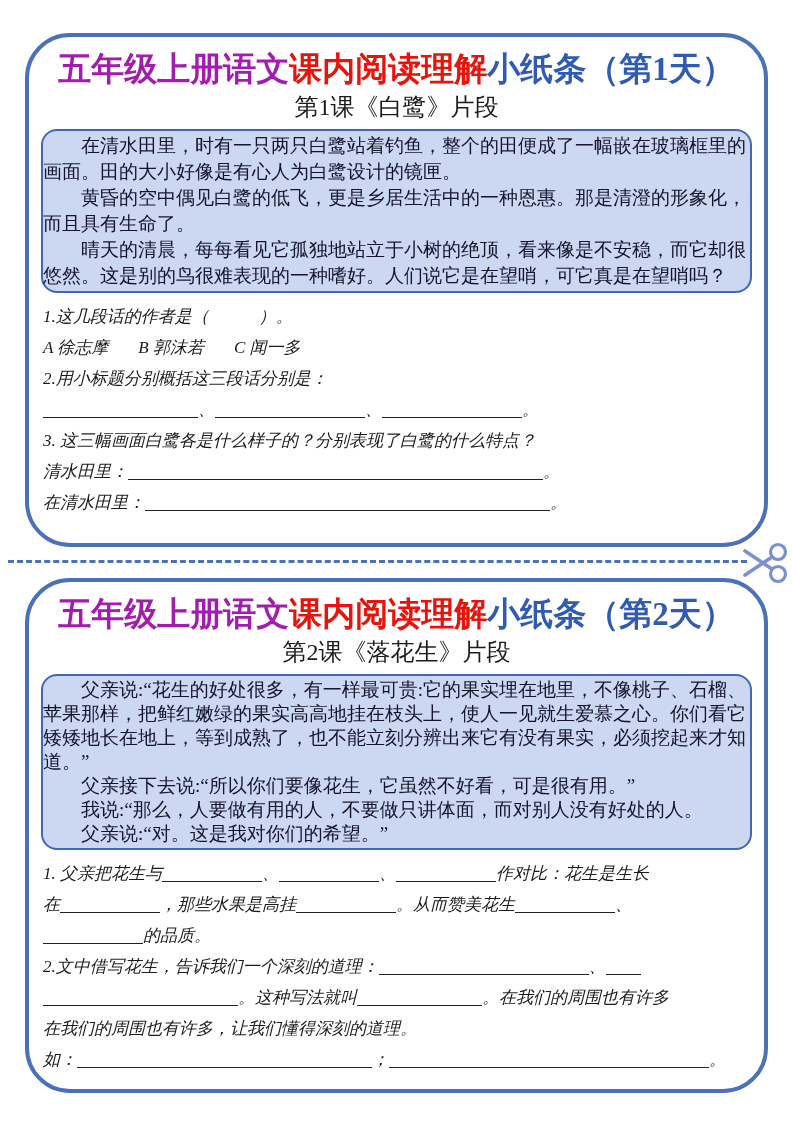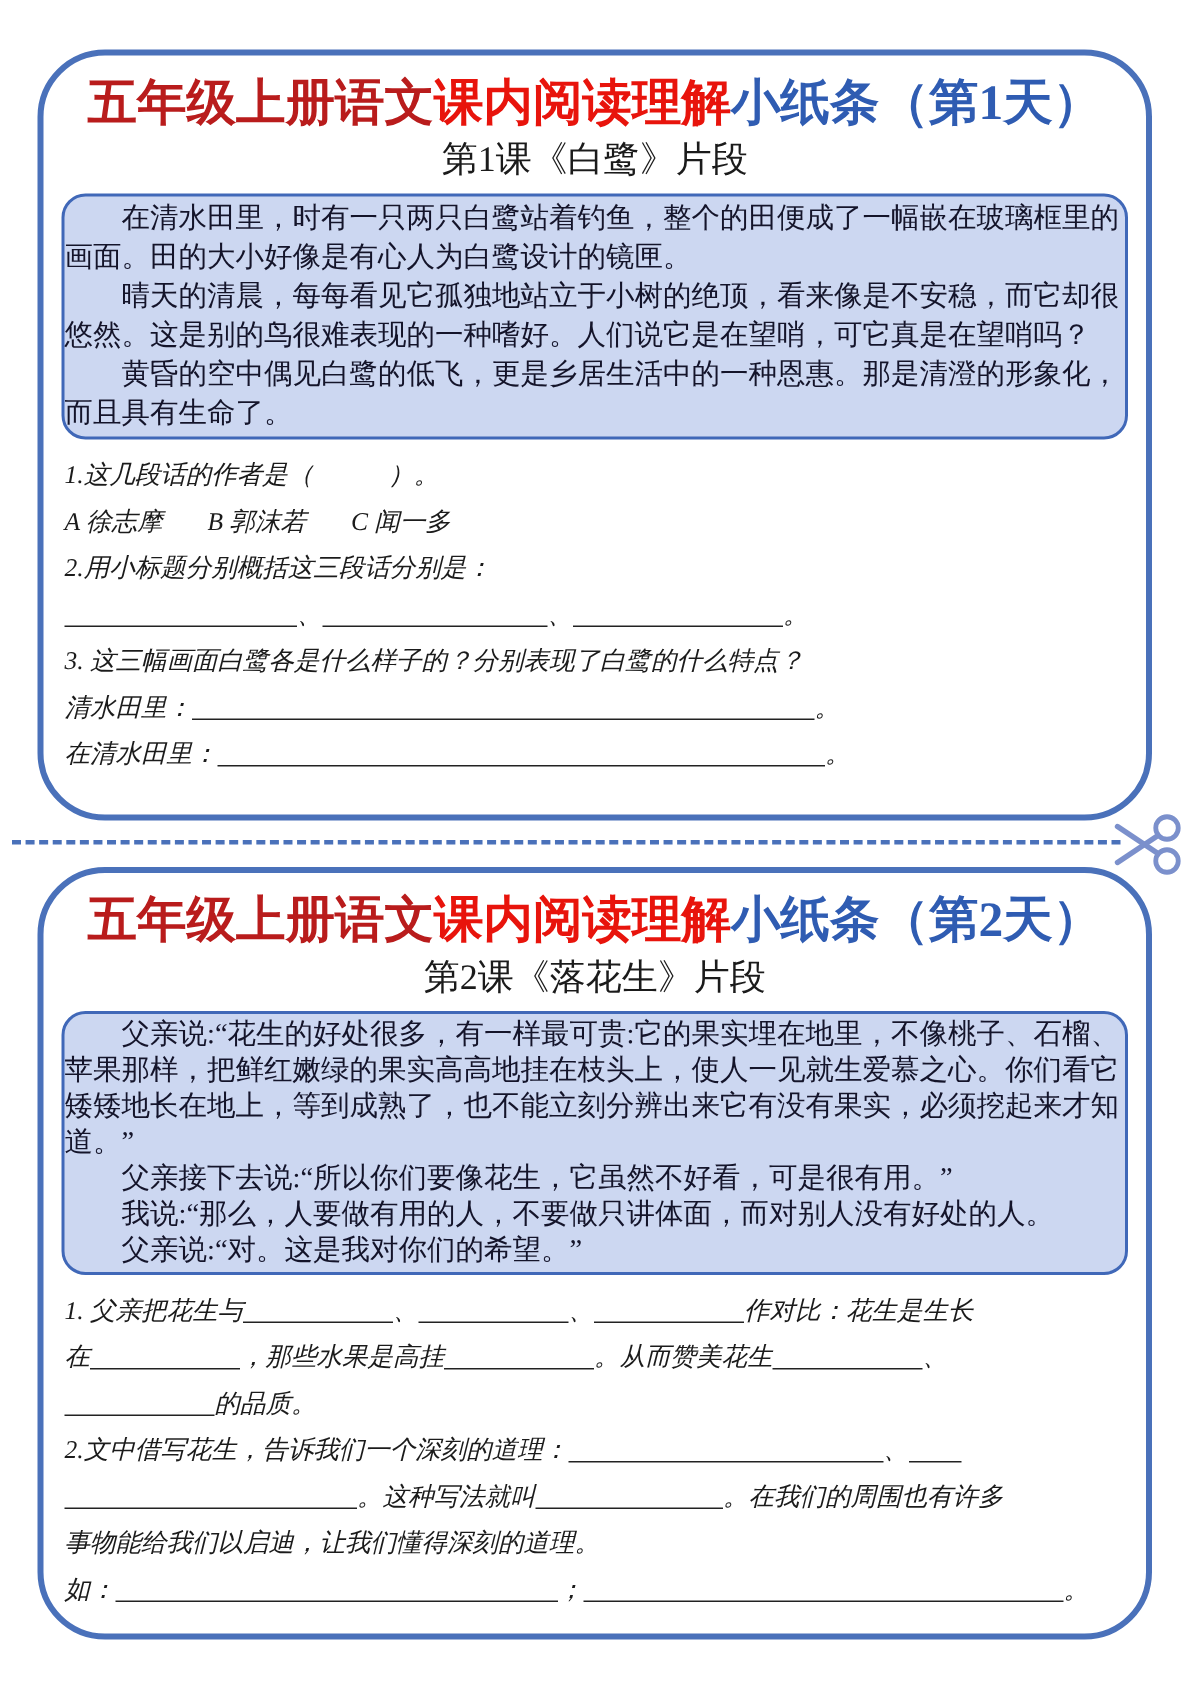--- a/index.html
+++ b/index.html
@@ -12,21 +12,21 @@
     box-sizing:border-box;width:743px;margin-left:25px;
     border:4px solid #4a71ba;border-radius:45px;background:#fff;
     padding:8px 12px 0;overflow:hidden;
   }
   .card1{height:514px;margin-top:33px;}
   .card2{height:515px;}
   .title{
     text-align:center;font-size:33px;font-weight:700;
     line-height:44px;margin:2px 0 0;white-space:nowrap;
   }
-  .t-black{color:#b91c1c;}
+  .t-black{color:#a21caf;}
   .t-red{color:#e8140c;}
   .t-blue{color:#2f5cb2;}
   .subtitle{
     text-align:center;font-size:24px;font-weight:400;
     line-height:32px;margin:0;
   }
   .passage{
     background:#ccd7f1;border:2.5px solid #4068b8;border-radius:16px;
     margin:6px 0 6px;padding:2px 0;
     font-size:19px;line-height:26px;color:#14142a;
@@ -51,22 +51,22 @@
   .scissors svg{width:50px;height:48px;}
 </style>
 </head>
 <body>
 
 <div class="card card1">
   <h1 class="title"><span class="t-black">五年级上册语文</span><span class="t-red">课内阅读理解</span><span class="t-blue">小纸条（第1天）</span></h1>
   <h2 class="subtitle">第1课《白鹭》片段</h2>
   <div class="passage">
     <p>在清水田里，时有一只两只白鹭站着钓鱼，整个的田便成了一幅嵌在玻璃框里的画面。田的大小好像是有心人为白鹭设计的镜匣。</p>
+    <p>黄昏的空中偶见白鹭的低飞，更是乡居生活中的一种恩惠。那是清澄的形象化，而且具有生命了。</p>
     <p>晴天的清晨，每每看见它孤独地站立于小树的绝顶，看来像是不安稳，而它却很悠然。这是别的鸟很难表现的一种嗜好。人们说它是在望哨，可它真是在望哨吗？</p>
-    <p>黄昏的空中偶见白鹭的低飞，更是乡居生活中的一种恩惠。那是清澄的形象化，而且具有生命了。</p>
   </div>
   <div class="questions">
     <div class="qline"><span class="seg-text">1.这几段话的作者是（</span><span class="gap" style="width: 50px;"></span><span class="seg-text">）。</span></div>
     <div class="qline"><span class="seg-text">A 徐志摩</span><span class="gap" style="width: 30px;"></span><span class="seg-text">B 郭沫若</span><span class="gap" style="width: 30px;"></span><span class="seg-text">C 闻一多</span></div>
     <div class="qline"><span class="seg-text">2.用小标题分别概括这三段话分别是：</span></div>
     <div class="qline"><span class="blank" style="width: 155px;"></span><span class="seg-text">、</span><span class="blank" style="width: 150px;"></span><span class="seg-text">、</span><span class="blank" style="width: 140px;"></span><span class="seg-text">。</span></div>
     <div class="qline"><span class="seg-text">3. 这三幅画面白鹭各是什么样子的？分别表现了白鹭的什么特点？</span></div>
     <div class="qline"><span class="seg-text">清水田里：</span><span class="blank" style="width: 415px;"></span><span class="seg-text">。</span></div>
     <div class="qline"><span class="seg-text">在清水田里：</span><span class="blank" style="width: 405px;"></span><span class="seg-text">。</span></div>
     <div class="qline"></div>
@@ -93,16 +93,16 @@
     <p>父亲接下去说:“所以你们要像花生，它虽然不好看，可是很有用。”</p>
     <p>我说:“那么，人要做有用的人，不要做只讲体面，而对别人没有好处的人。</p>
     <p>父亲说:“对。这是我对你们的希望。”</p>
   </div>
   <div class="questions">
     <div class="qline"><span class="seg-text">1. 父亲把花生与</span><span class="blank" style="width: 100px;"></span><span class="seg-text">、</span><span class="blank" style="width: 100px;"></span><span class="seg-text">、</span><span class="blank" style="width: 100px;"></span><span class="seg-text">作对比：花生是生长</span></div>
     <div class="qline"><span class="seg-text">在</span><span class="blank" style="width: 100px;"></span><span class="seg-text">，那些水果是高挂</span><span class="blank" style="width: 100px;"></span><span class="seg-text">。从而赞美花生</span><span class="blank" style="width: 100px;"></span><span class="seg-text">、</span></div>
     <div class="qline"><span class="blank" style="width: 100px;"></span><span class="seg-text">的品质。</span></div>
     <div class="qline"><span class="seg-text">2.文中借写花生，告诉我们一个深刻的道理：</span><span class="blank" style="width: 210px;"></span><span class="seg-text">、</span><span class="blank" style="width: 35px;"></span></div>
     <div class="qline"><span class="blank" style="width: 195px;"></span><span class="seg-text">。这种写法就叫</span><span class="blank" style="width: 125px;"></span><span class="seg-text">。在我们的周围也有许多</span></div>
-    <div class="qline"><span class="seg-text">事物能给我们以启迪，让我们懂得深刻的道理。</span></div>
+    <div class="qline"><span class="seg-text">在我们的周围也有许多，让我们懂得深刻的道理。</span></div>
     <div class="qline"><span class="seg-text">如：</span><span class="blank" style="width: 295px;"></span><span class="seg-text">；</span><span class="blank" style="width: 320px;"></span><span class="seg-text">。</span></div>
   </div>
 </div>
 
 </body></html>

